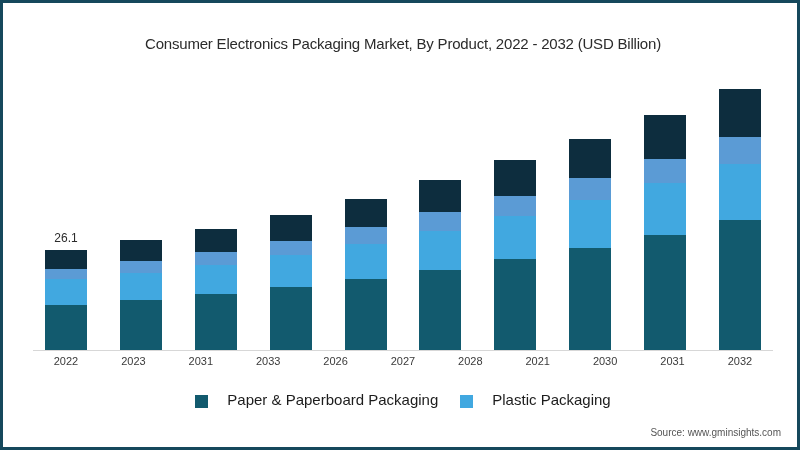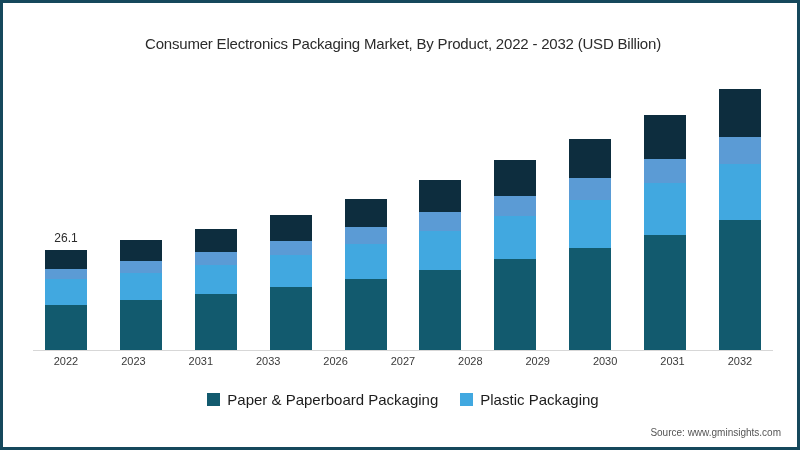--- a/index.html
+++ b/index.html
@@ -112,22 +112,22 @@
     left: 0;
     top: 388px;
     width: 800px;
     display: flex;
     justify-content: center;
     align-items: center;
     gap: 22px;
   }
   .legend-item {
     display: flex;
-    align-items: center;
-    gap: 7px;
+    align-items: flex-end;
+    gap: 19px;
     font-size: 15px;
     color: #1c1c1c;
     white-space: nowrap;
   }
   .legend-swatch {
     width: 13px;
     height: 13px;
     display: inline-block;
     flex: none;
   }
@@ -235,21 +235,21 @@
     </div>
 
   <div id="xaxis">
       <div class="xtick">2022</div>
       <div class="xtick">2023</div>
       <div class="xtick">2031</div>
       <div class="xtick">2033</div>
       <div class="xtick">2026</div>
       <div class="xtick">2027</div>
       <div class="xtick">2028</div>
-      <div class="xtick">2029</div>
+      <div class="xtick">2021</div>
       <div class="xtick">2030</div>
       <div class="xtick">2031</div>
       <div class="xtick">2032</div>
     </div>
 
   <div id="legend">
       <div class="legend-item">
         <span class="legend-swatch" style="background: rgb(18, 90, 110);"></span>
         <span>Paper &amp; Paperboard Packaging</span>
       </div>

